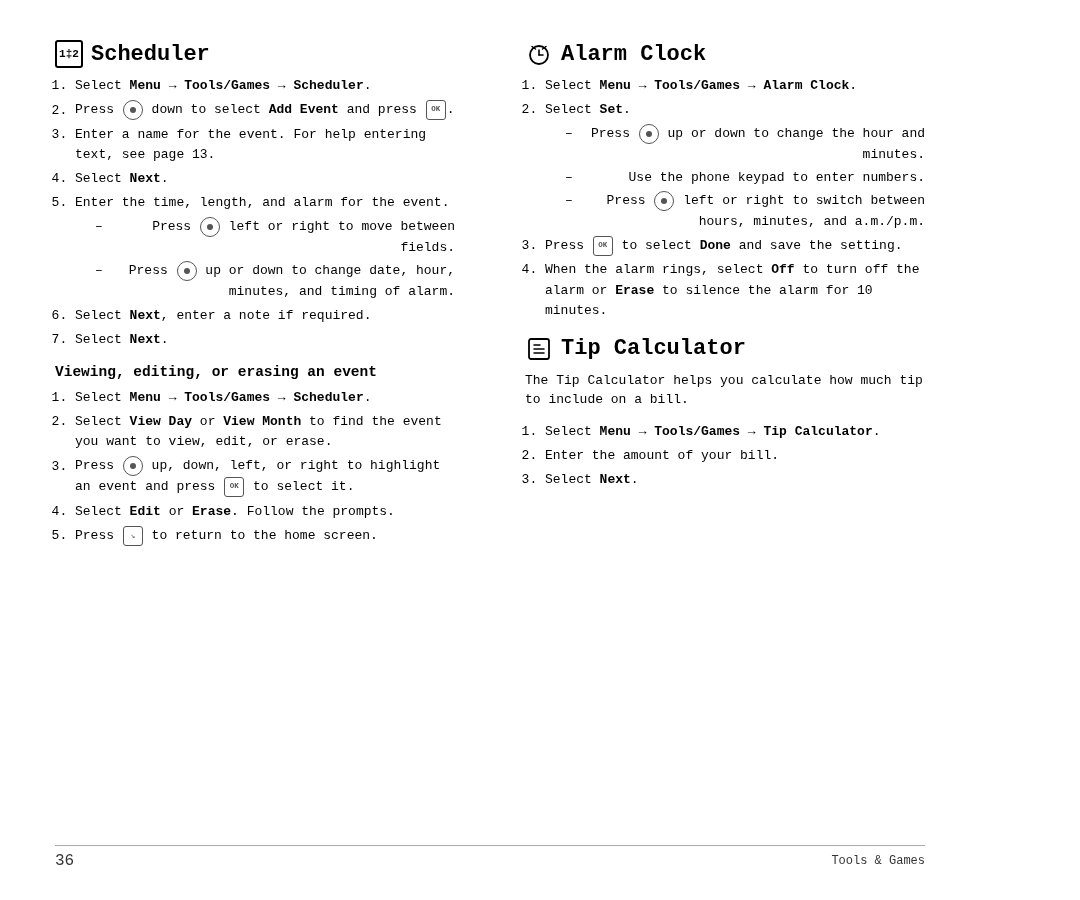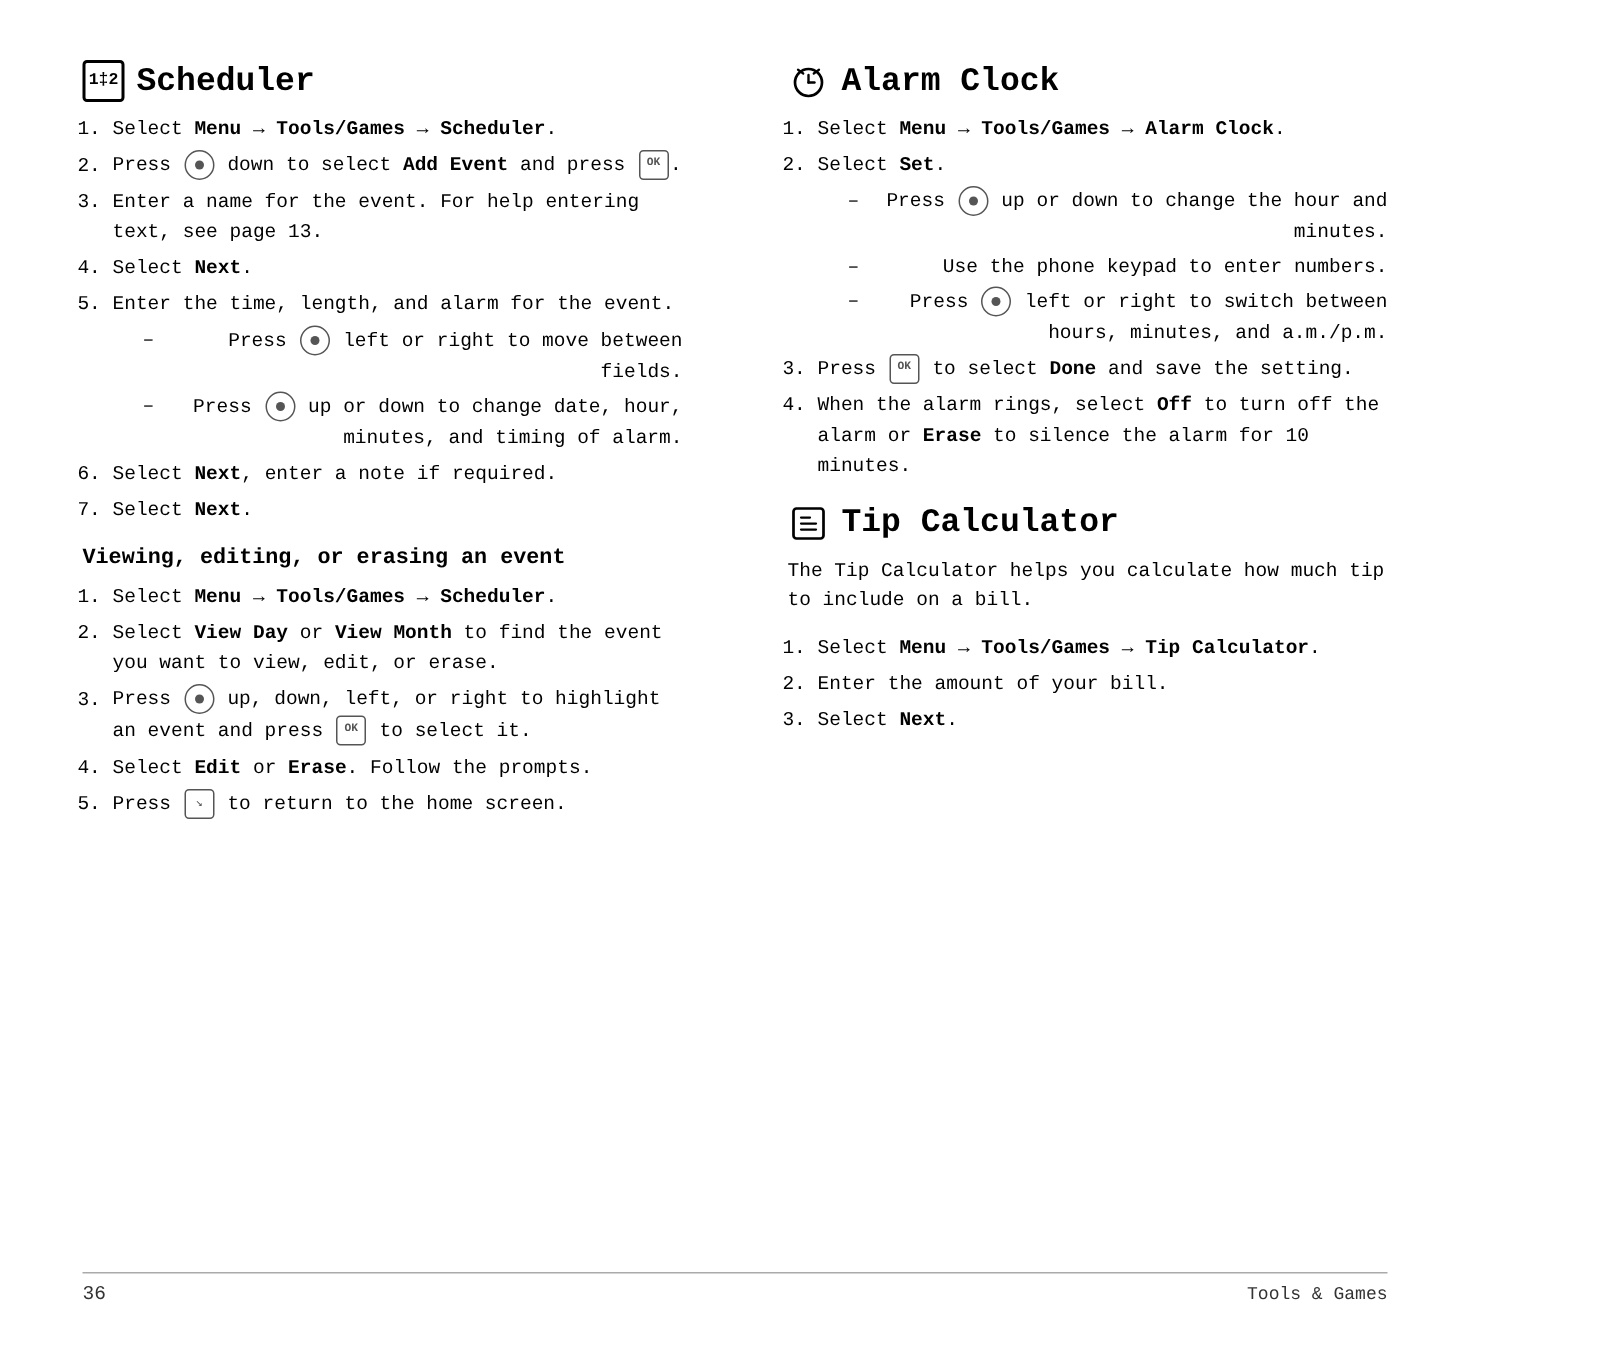--- a/index.html
+++ b/index.html
@@ -160,21 +160,21 @@
       display: flex;
       justify-content: space-between;
       align-items: center;
       padding-top: 6px;
       border-top: 1px solid #aaa;
       font-size: 12px;
       color: #333;
       margin-top: auto;
     }
     .page-number {
-      font-size: 13px;
+      font-size: 16px;
     }
     .section-divider {
       margin-top: 14px;
     }
   </style>
 </head>
 <body>
 
 <div class="page">
   <div class="content-area">

